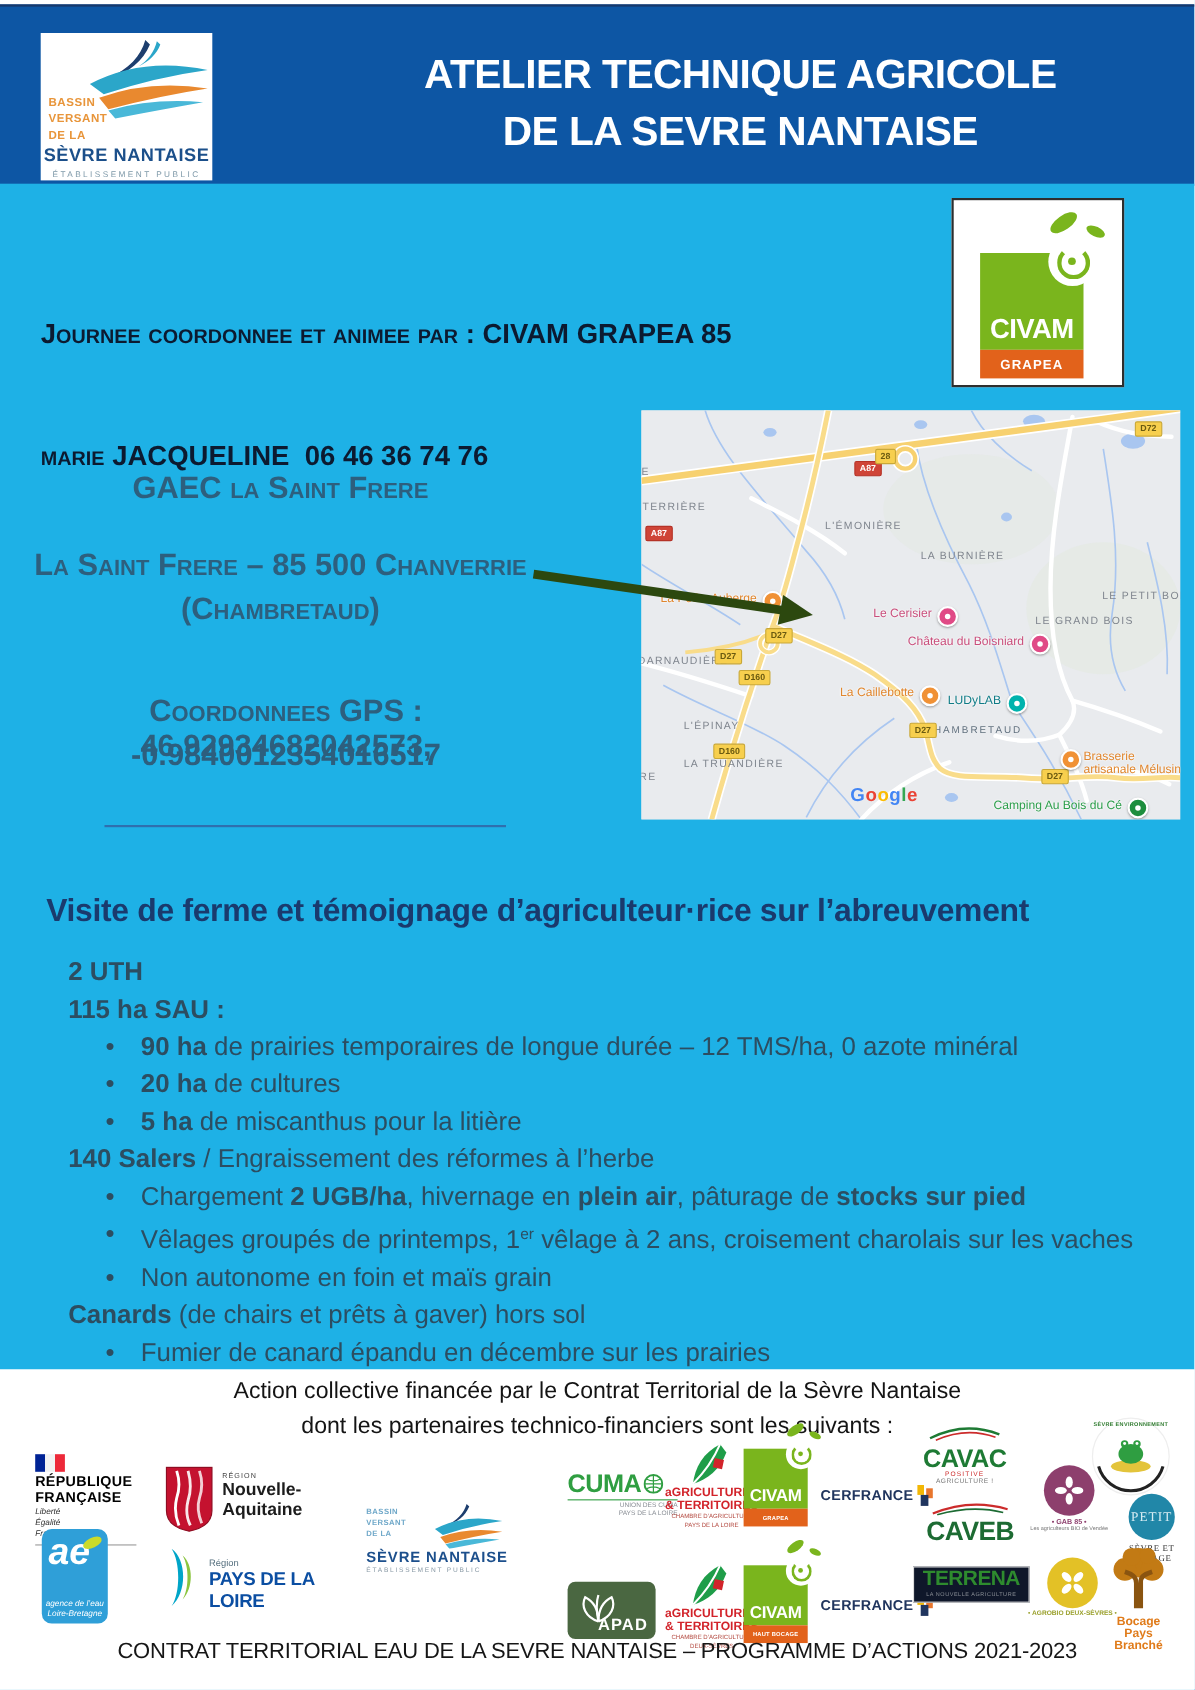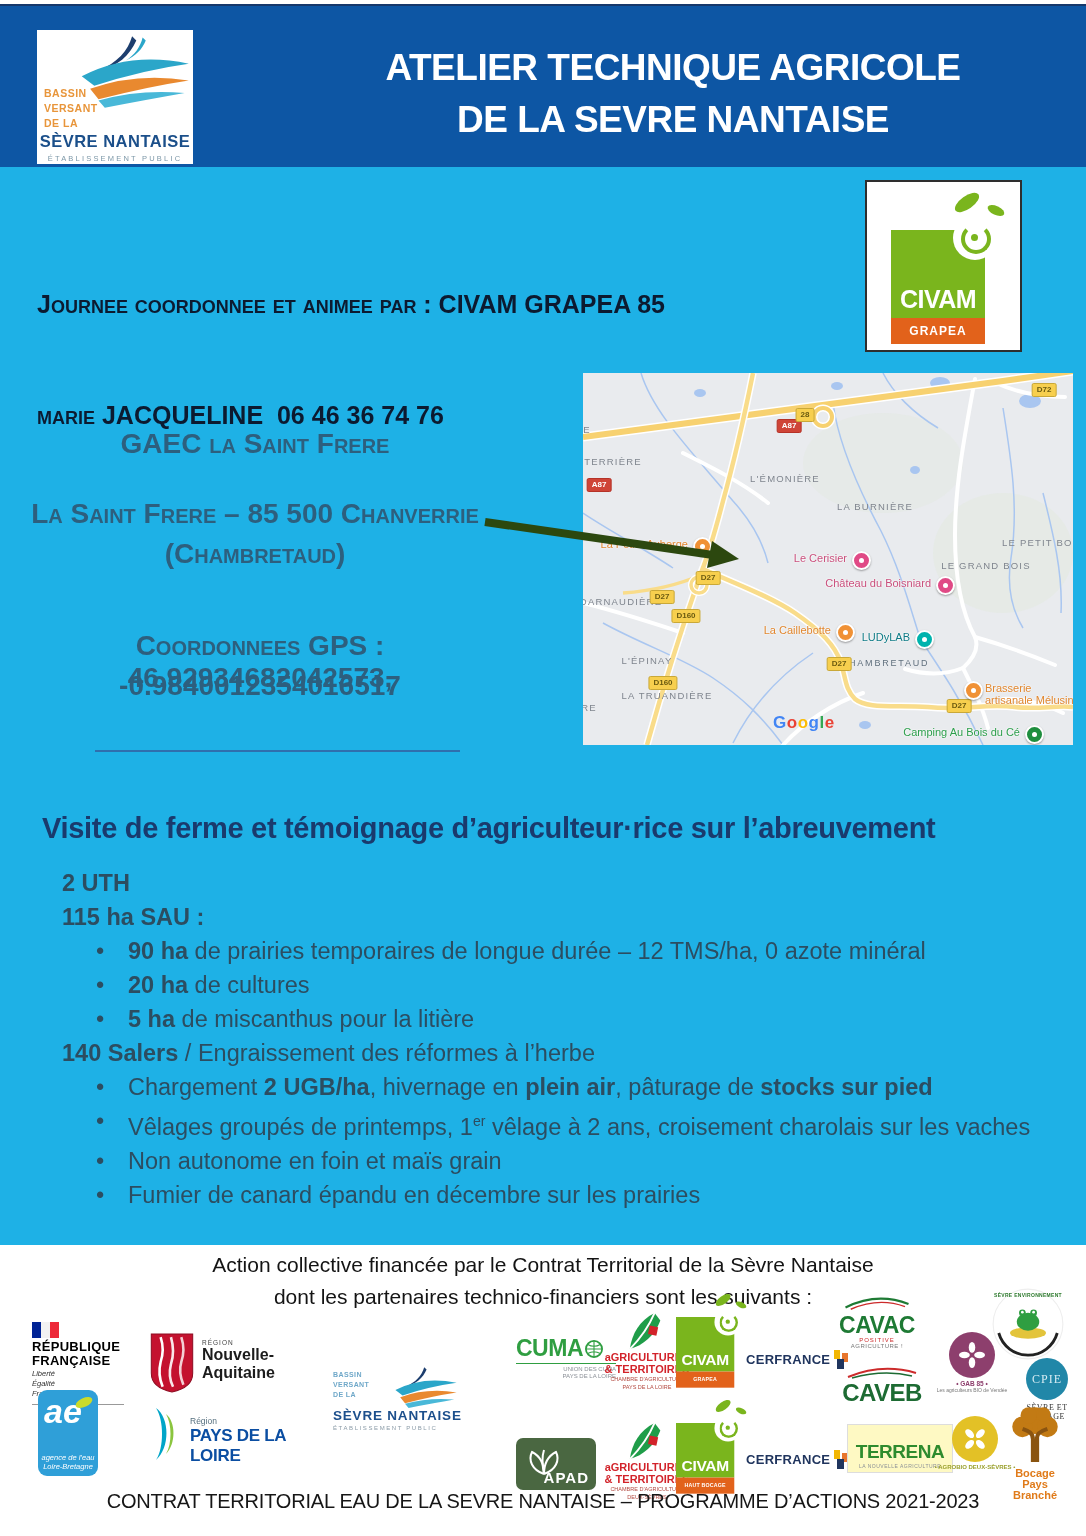--- a/index.html
+++ b/index.html
@@ -162,21 +162,21 @@
   .pt-cpie{left:1008px;top:113px;width:78px;text-align:center;}
   .cpie-circle{margin:0 auto;width:42px;height:42px;border-radius:50%;background:#2187a8;display:flex;align-items:center;justify-content:center;color:#d7ecf3;font-family:"Liberation Serif",serif;font-size:12px;letter-spacing:1px;}
   .cpie-sub{margin-top:3px;color:#333;font-family:"Liberation Serif",serif;font-size:8px;letter-spacing:.5px;}
   
   .pt-caveb{left:832px;top:120px;width:100px;text-align:center;}
   .caveb-name{color:#1d6b33;font-weight:900;font-size:24px;letter-spacing:-.5px;line-height:20px;}
   
   .pt-apad{left:516px;top:193px;width:80px;height:52px;background:#4a6741;border-radius:7px;}
   .apad-name{position:absolute;right:7px;bottom:4px;color:#fff;font-weight:800;font-size:15px;letter-spacing:1px;}
   
-  .pt-terrena{left:830px;top:179px;width:104px;border:1px solid #ddd;background:#fef9c3;text-align:center;padding:16px 0 3px;margin-left:17px;}
+  .pt-terrena{left:830px;top:179px;width:104px;border:1px solid #ddd;background:#0f172a;text-align:center;padding:0 0 3px;}
   .terrena-name{color:#2e8b2e;font-weight:900;font-size:19px;letter-spacing:-.5px;}
   .terrena-sub{color:#8a8f96;font-size:5px;letter-spacing:.5px;}
   
   .pt-agro{left:932px;top:171px;width:86px;text-align:center;}
   .agro-circle{margin:0 auto;width:46px;height:46px;border-radius:50%;background:#e3c126;display:flex;align-items:center;justify-content:center;}
   .agro-name{margin-top:2px;color:#9aa02c;font-weight:700;font-size:6px;}
   
   .pt-bocage{left:995px;top:157px;width:80px;text-align:center;}
   .bocage-txt{color:#e07b1a;font-weight:800;font-size:11px;line-height:11px;}
 </style>
@@ -353,20 +353,21 @@
   <div class="farm-list" id="farm-list">
       <div class="farm-item"><span class="b">2 UTH</span></div>
       <div class="farm-item"><span class="b">115 ha SAU :</span></div>
       <div class="farm-item l1"><span class="bullet">•</span><span class="b">90 ha</span><span> de prairies temporaires de longue durée – 12 TMS/ha, 0 azote minéral</span></div>
       <div class="farm-item l1"><span class="bullet">•</span><span class="b">20 ha</span><span> de cultures</span></div>
       <div class="farm-item l1"><span class="bullet">•</span><span class="b">5 ha</span><span> de miscanthus pour la litière</span></div>
       <div class="farm-item"><span class="b">140 Salers</span><span> / Engraissement des réformes à l’herbe</span></div>
       <div class="farm-item l1"><span class="bullet">•</span><span>Chargement </span><span class="b">2 UGB/ha</span><span>, hivernage en </span><span class="b">plein air</span><span>, pâturage de </span><span class="b">stocks sur pied</span></div>
       <div class="farm-item l1"><span class="bullet">•</span><span>Vêlages groupés de printemps, 1</span><sup>er</sup><span> vêlage à 2 ans, croisement charolais sur les vaches</span></div>
       <div class="farm-item l1"><span class="bullet">•</span><span>Non autonome en foin et maïs grain</span></div>
+      <div class="farm-item"><span class="b">Canards</span><span> (de chairs et prêts à gaver) hors sol</span></div>
       <div class="farm-item l1"><span class="bullet">•</span><span>Fumier de canard épandu en décembre sur les prairies</span></div>
     </div>
 
   <footer class="footer">
     <div class="f-line f-line1">Action collective financée par le Contrat Territorial de la Sèvre Nantaise</div>
     <div class="f-line f-line2">dont les partenaires technico-financiers sont les suivants :</div>
 
     <div class="pt pt-rf">
       <div class="rf-flag">
           <i class="fb"></i>
@@ -514,21 +515,21 @@
               <ellipse cx="5" cy="12" rx="5" ry="3"></ellipse>
               <ellipse cx="19" cy="12" rx="5" ry="3"></ellipse>
             </g>
           </svg>
       </div>
       <div class="gab-name">• GAB 85 •</div>
       <div class="gab-sub">Les agriculteurs BIO de Vendée</div>
     </div>
 
     <div class="pt pt-cpie">
-      <div class="cpie-circle">CPIE</div>
+      <div class="cpie-circle">PETIT</div>
       <div class="cpie-sub">SÈVRE ET BOCAGE</div>
     </div>
 
     <div class="pt pt-caveb">
       <svg width="80" height="12" viewBox="0 0 80 12">
         <path d="M6,10 Q40,-4 74,6" stroke="#cc2b2b" stroke-width="2" fill="none"></path>
         <path d="M10,11 Q42,2 70,9" stroke="#1d6b33" stroke-width="1.4" fill="none"></path>
       </svg>
       <div class="caveb-name">CAVEB</div>
     </div>

